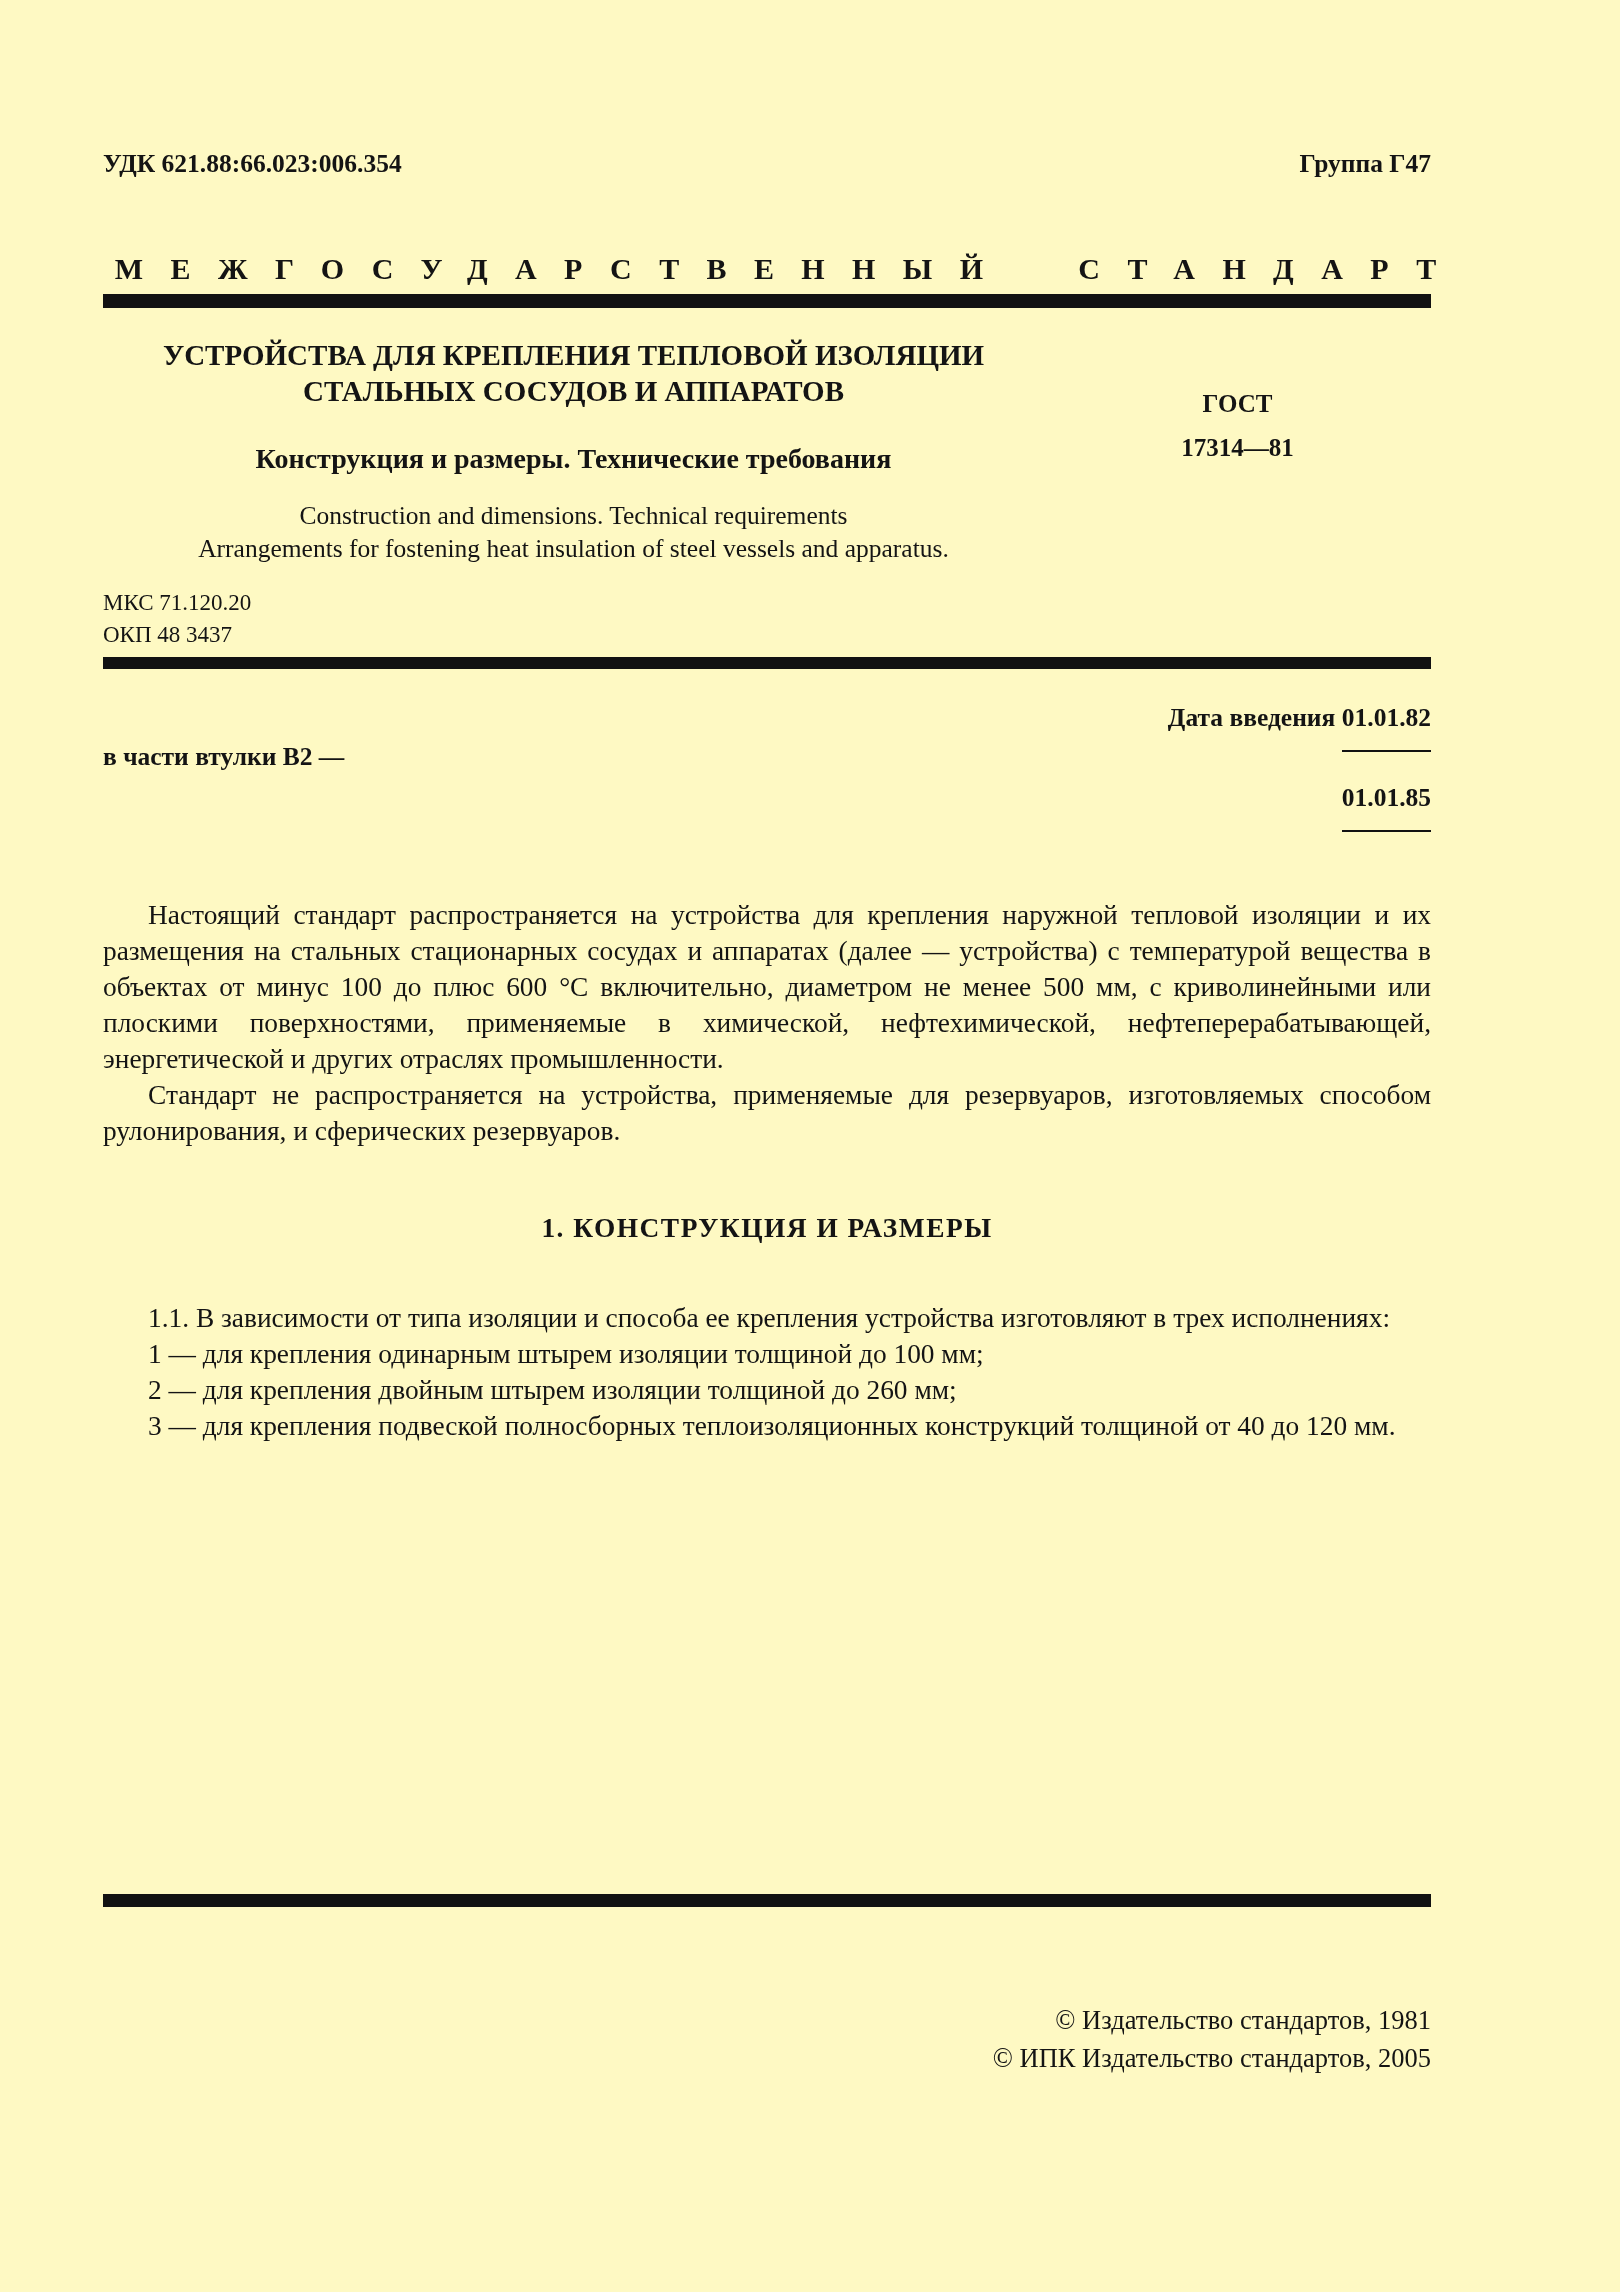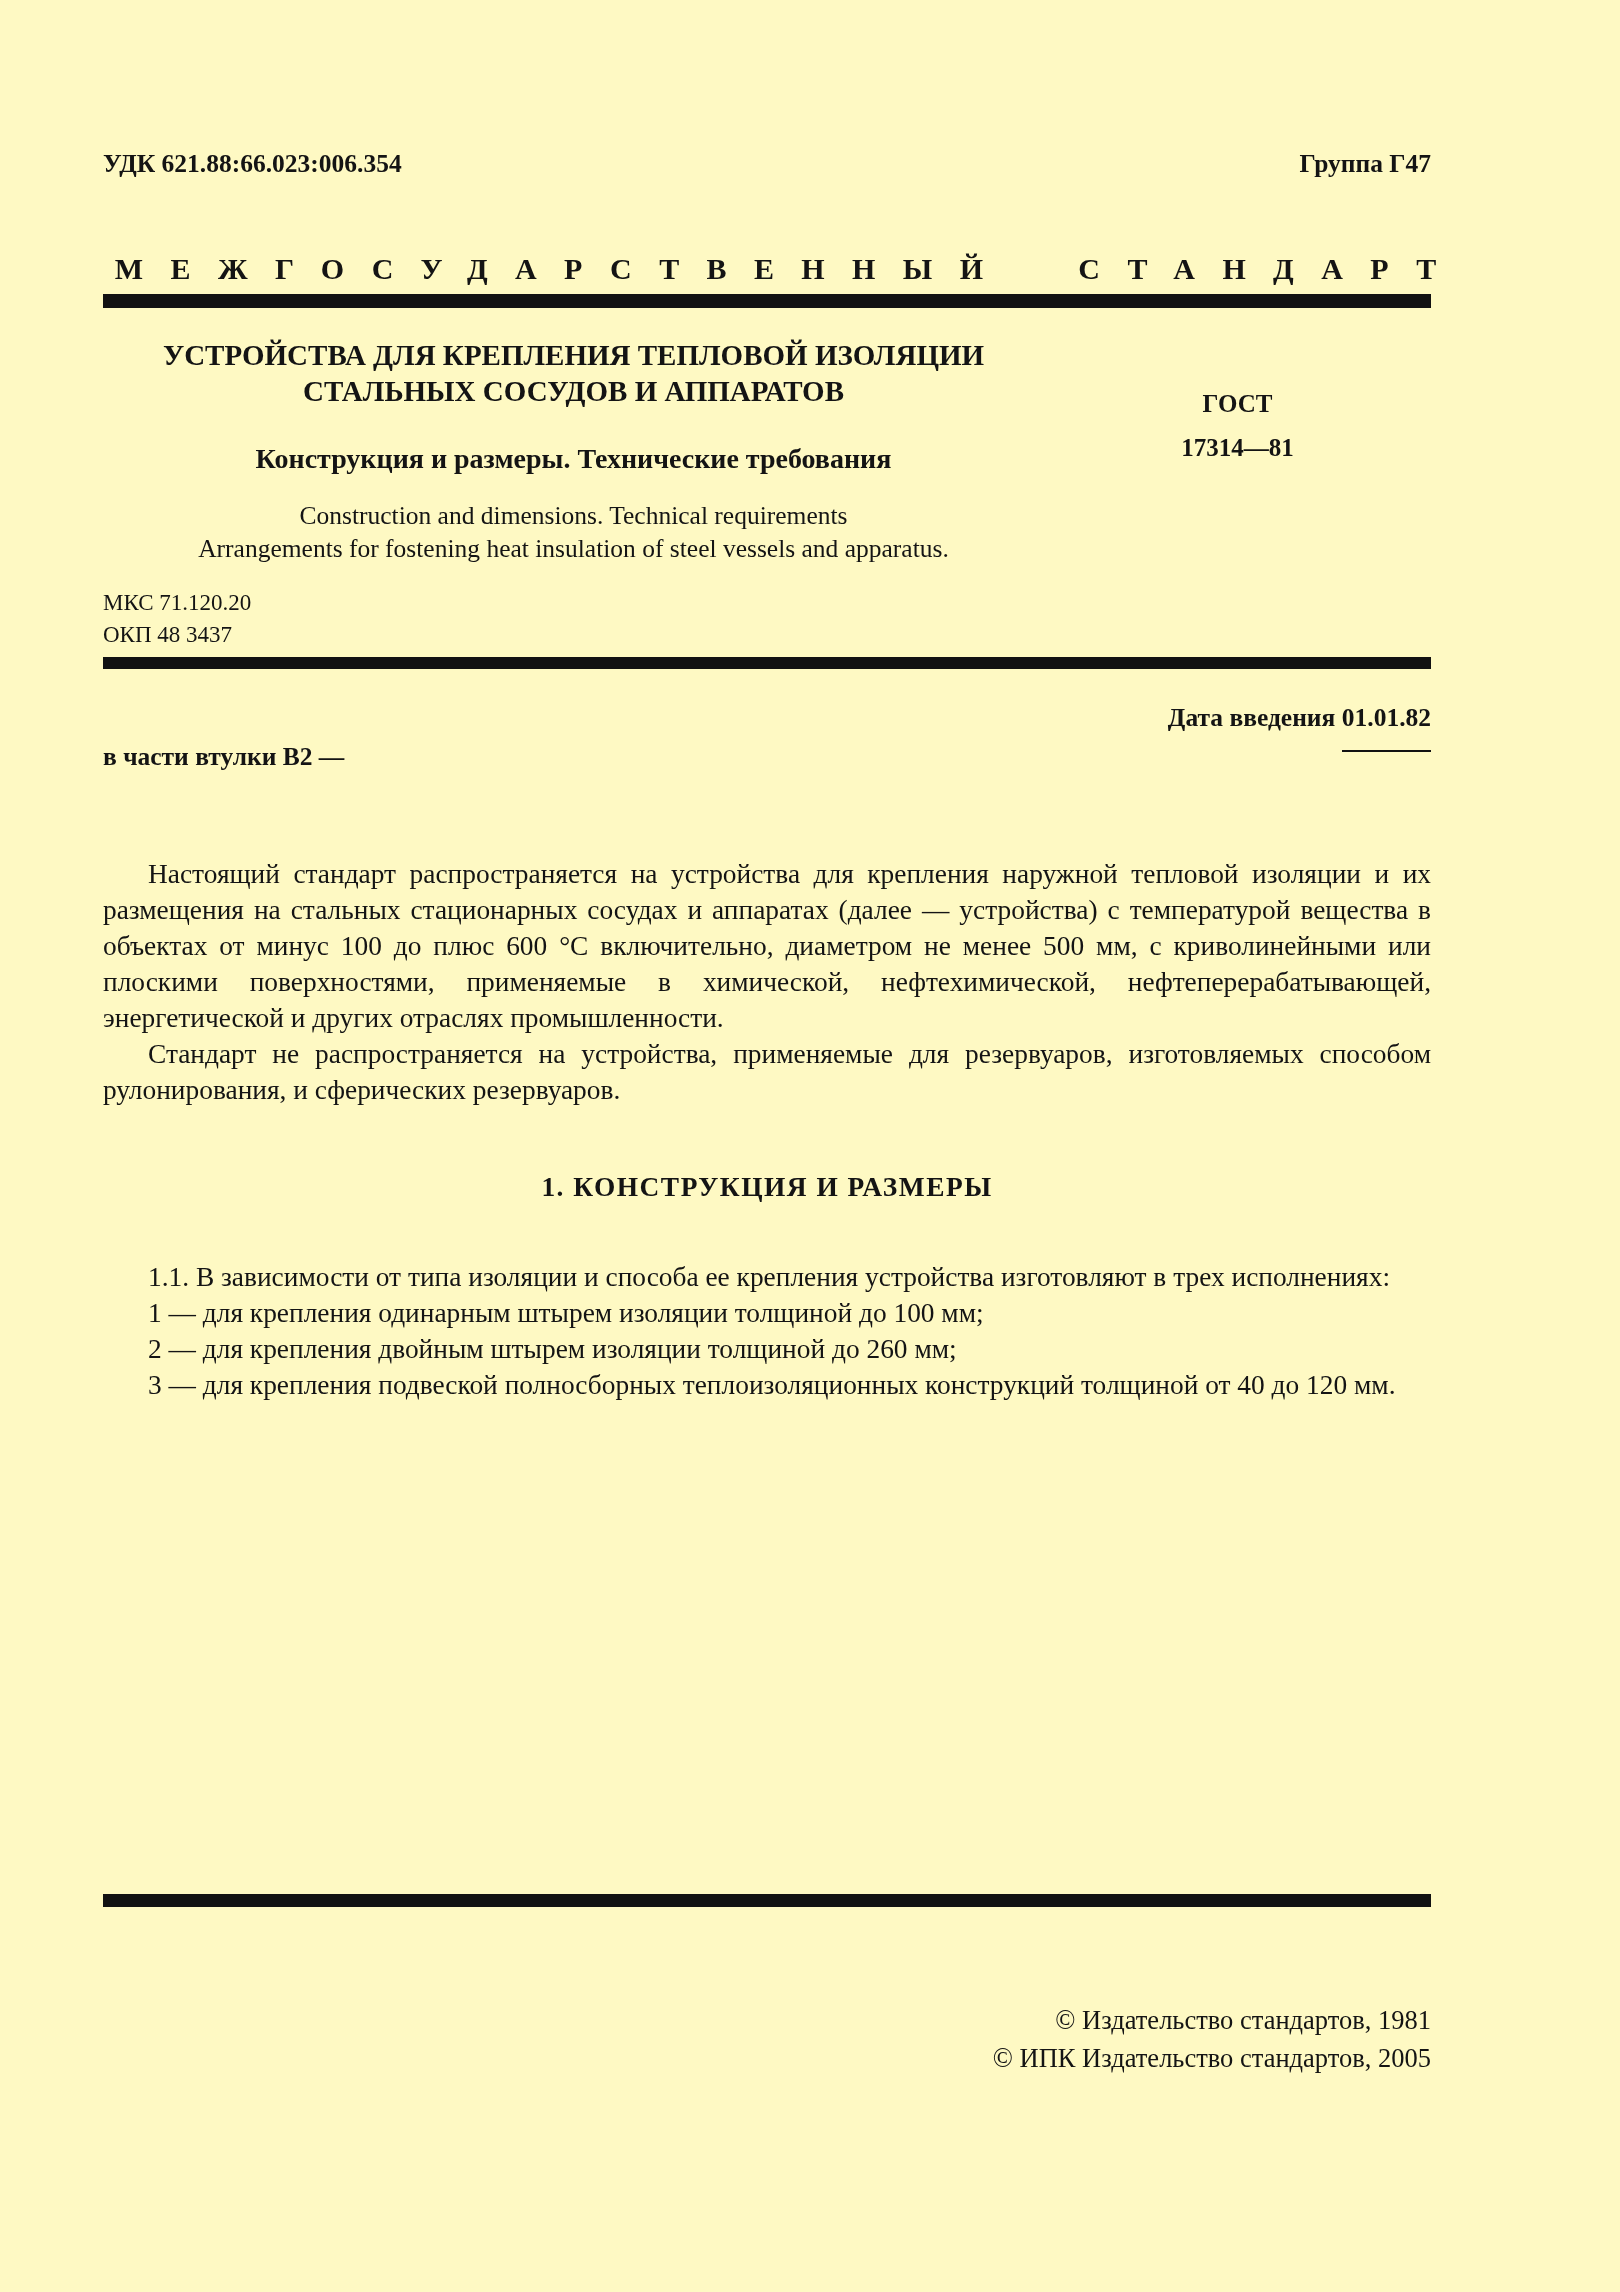--- a/index.html
+++ b/index.html
@@ -87,20 +87,23 @@
       </div>
     </div>
 
     <div class="rule-thick-2"></div>
 
     <div class="dates">
       <div class="date-right">
         <span>Дата введения </span><span class="u-date">01.01.82</span>
       </div>
       <div class="date-note">в части втулки В2 —</div>
+      <div class="date-right-2">
+        <span class="u-date">01.01.85</span>
+      </div>
     </div>
 
     <div class="body-text">
       <p>Настоящий стандарт распространяется на устройства для крепления наружной тепловой изоляции и их размещения на стальных стационарных сосудах и аппаратах (далее — устройства) с температурой вещества в объектах от минус 100 до плюс 600 °С включительно, диаметром не менее 500 мм, с криволинейными или плоскими поверхностями, применяемые в химической, нефтехимической, нефтеперерабатывающей, энергетической и других отраслях промышленности.</p>
       <p>Стандарт не распространяется на устройства, применяемые для резервуаров, изготовляемых способом рулонирования, и сферических резервуаров.</p>
     </div>
 
     <div class="sec-heading">1.  КОНСТРУКЦИЯ И РАЗМЕРЫ</div>
 
     <div class="body-text" style="margin-top:12px;">

